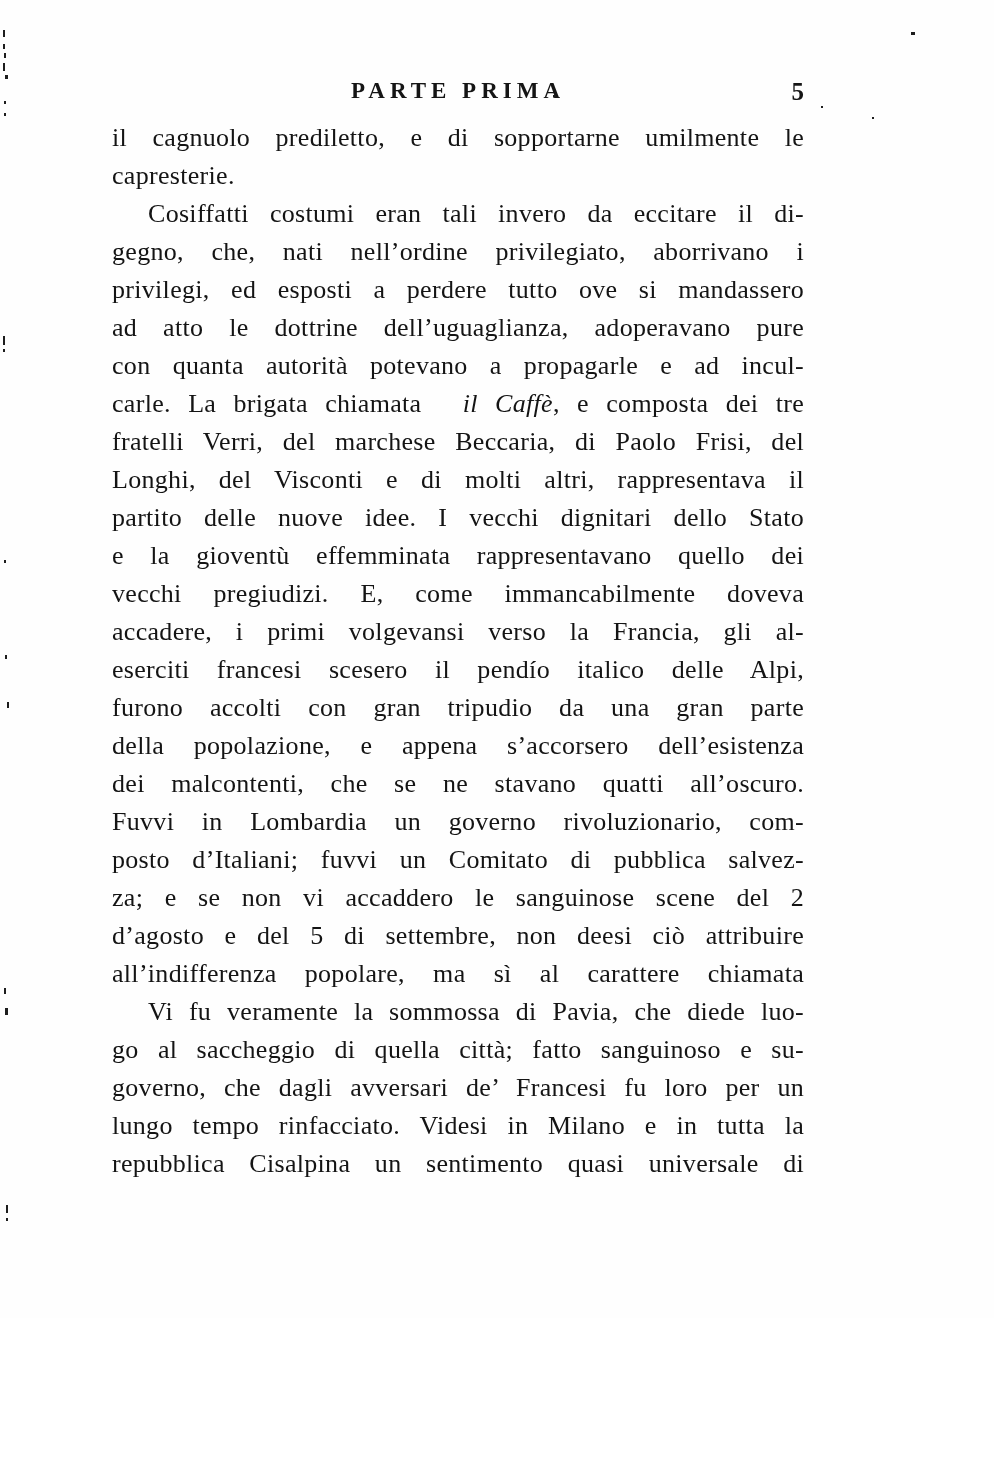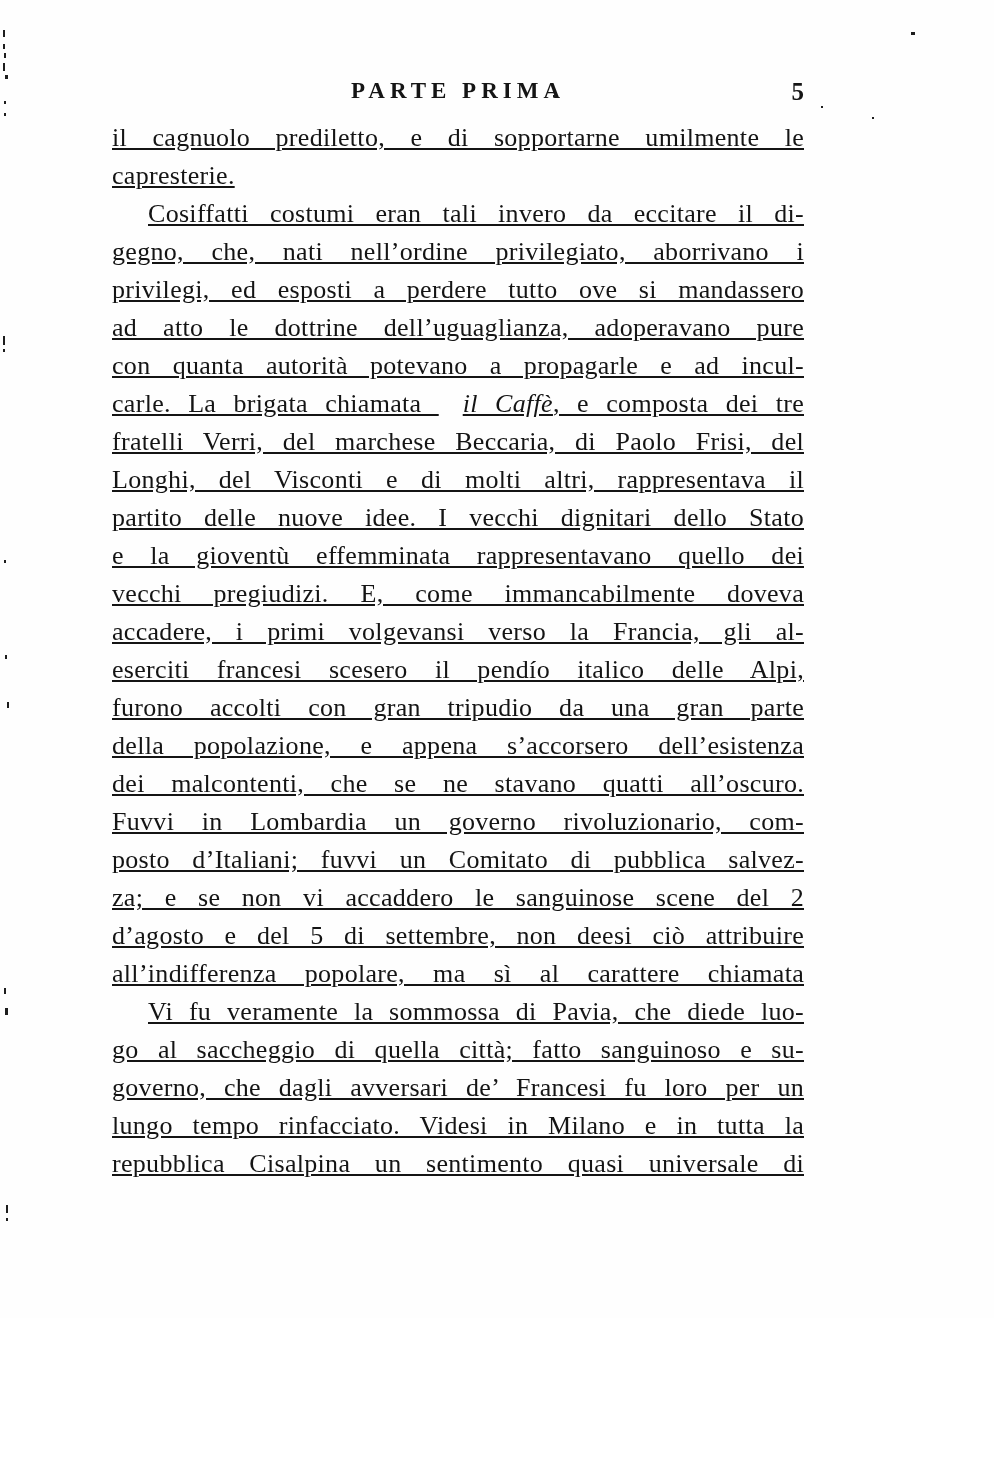--- a/index.html
+++ b/index.html
@@ -39,21 +39,20 @@
     font-size: 25px;
     font-weight: bold;
     color: #151515;
   }
   
   .text-block {
     position: absolute;
     left: 112px;
     top: 119px;
     width: 692px;
-    text-decoration: underline;
   }
   .line {
     font-size: 26px;
     line-height: 38px;
     letter-spacing: 0.3px;
     white-space: normal;
     text-align: justify;
     text-align-last: justify;
   }
   .line.indent { text-indent: 36px; }

